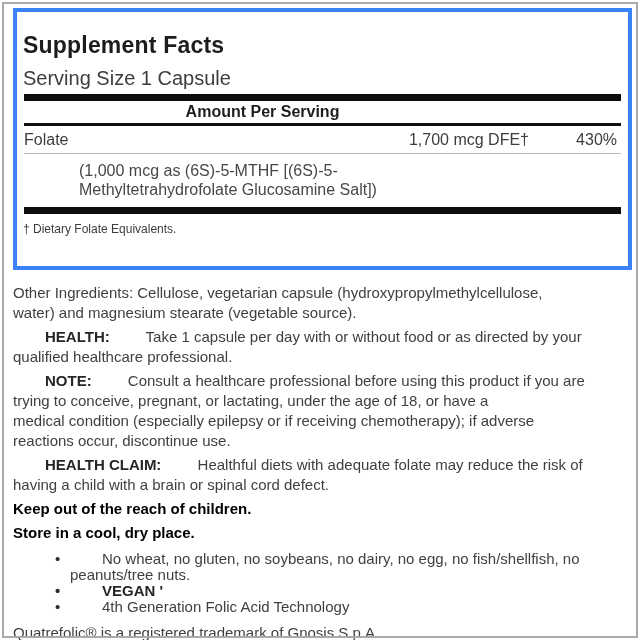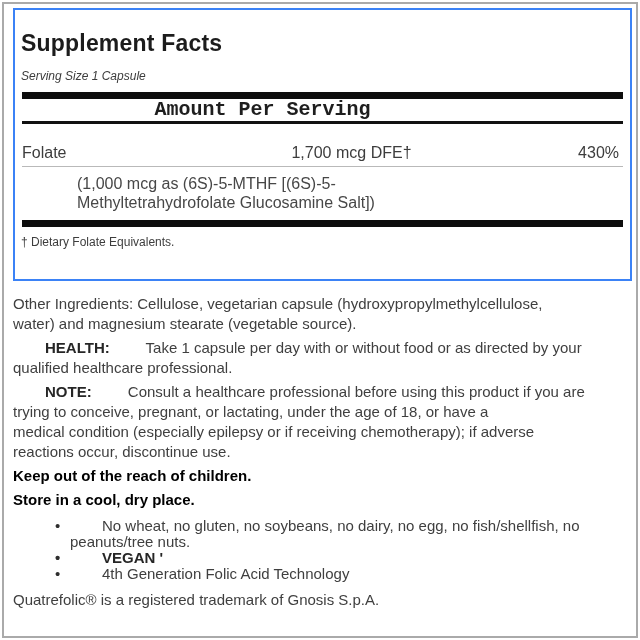--- a/index.html
+++ b/index.html
@@ -8,43 +8,43 @@
     font-family:"Liberation Sans","DejaVu Sans",sans-serif;
     color:#3f3f3f;overflow:hidden;
   }
   .frame{position:absolute;inset:2px;border:2px solid #aaaaaa;pointer-events:none;}
   .prewrap{white-space:pre-wrap;margin-left:32px;}
   b{color:#262626;}
 
   
   .sf-box{
     margin:8px 8px 0 13px;
-    border:2px solid #3b82f6;
+    border:4px solid #3b82f6;
     padding:20px 6px 8px 6px;
     color:#3d3d3d;
   }
   .sf-title{
     margin:0;font-size:23px;line-height:26px;font-weight:700;color:#1c1c1c;
     letter-spacing:.2px;
   }
-  .sf-serving{margin-top:12px;font-size:12px;line-height:17px;font-style:italic;}
+  .sf-serving{margin-top:12px;font-size:20px;line-height:17px;}
   .bar{height:7px;background:#0d0d0d;margin:0 1px;}
   .bar-top{margin-top:7px;}
   .bar-bottom{margin-top:8px;}
   .sf-header{
     position:relative;text-align:center;font-weight:700;color:#1e1e1e;
-    font-size:20px;line-height:17px;padding:2px 120px 3px 0;
-    border-bottom:3px solid #111111;margin:0 1px;font-family:Liberation Mono, monospace;
+    font-size:16px;line-height:17px;padding:2px 120px 3px 0;
+    border-bottom:3px solid #111111;margin:0 1px;
   }
   .sf-row{
     display:grid;grid-template-columns:150px 1fr 88px;
-    font-size:16px;line-height:18px;padding:20px 4px 4px 0;
+    font-size:16px;line-height:18px;padding:5px 4px 4px 0;
     border-bottom:1px solid #b9b9b9;margin:0 1px;
   }
-  .sf-row .amt{text-align:center;}
+  .sf-row .amt{text-align:right;}
   .sf-row .dv{text-align:right;}
   .sf-subnote{padding:7px 0 0 24px;font-size:16px;line-height:19px;color:#474747;}
   .sf-footnote{margin:7px 0 20px 0;font-size:12px;line-height:17px;}
 
   
   .content{margin:13px 6px 0 13px;font-size:15px;line-height:20px;}
   .content p{margin:0 0 4px 0;}
   .content p.bold{font-weight:700;color:#000000;}
   .bullets{list-style:none;margin:8px 0 8px 42px;padding:0;font-size:15px;line-height:16px;}
   .bullets li{position:relative;padding-left:15px;margin:0;}
@@ -83,20 +83,22 @@
 water) and magnesium stearate (vegetable source).</p>
 
     <p><b class="prewrap">HEALTH:</b><span class="prewrap"> Take 1 capsule per day with or without food or as directed by your
 qualified healthcare professional.</span></p>
 
     <p><b class="prewrap">NOTE:</b><span class="prewrap"> Consult a healthcare professional before using this product if you are
 trying to conceive, pregnant, or lactating, under the age of 18, or have a
 medical condition (especially epilepsy or if receiving chemotherapy); if adverse
 reactions occur, discontinue use.</span></p>
 
+    <p><b class="prewrap">HEALTH CLAIM:</b><span class="prewrap"> Healthful diets with adequate folate may reduce the risk of
+having a child with a brain or spinal cord defect.</span></p>
 
     <p class="bold">Keep out of the reach of children.</p>
     <p class="bold">Store in a cool, dry place.</p>
 
     <ul class="bullets">
       <li><span class="prewrap">No wheat, no gluten, no soybeans, no dairy, no egg, no fish/shellfish, no
 peanuts/tree nuts.</span></li>
       <li class="bold"><span class="prewrap">VEGAN '</span></li>
       <li><span class="prewrap">4th Generation Folic Acid Technology</span></li>
     </ul>

